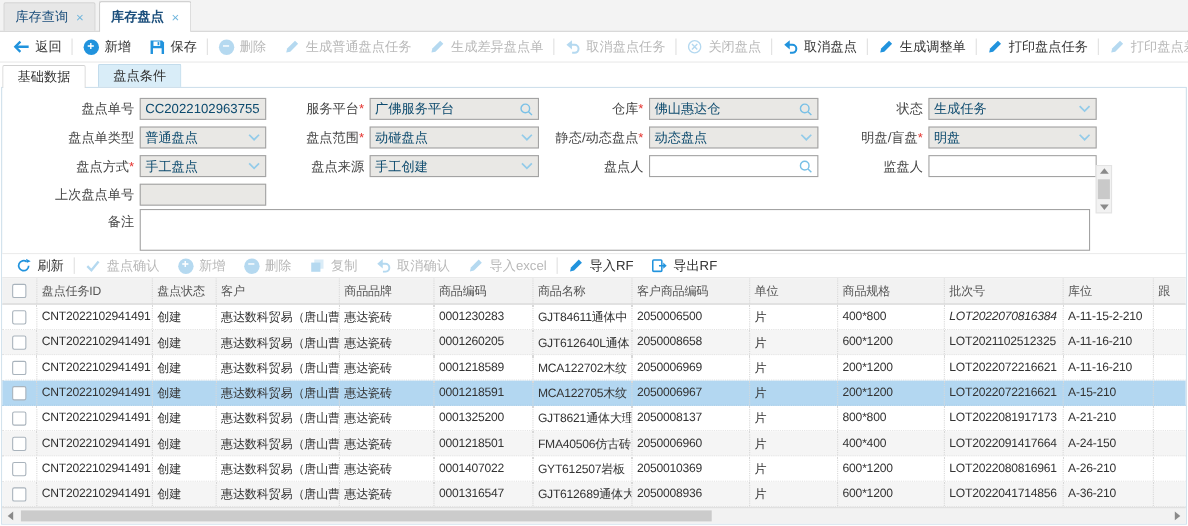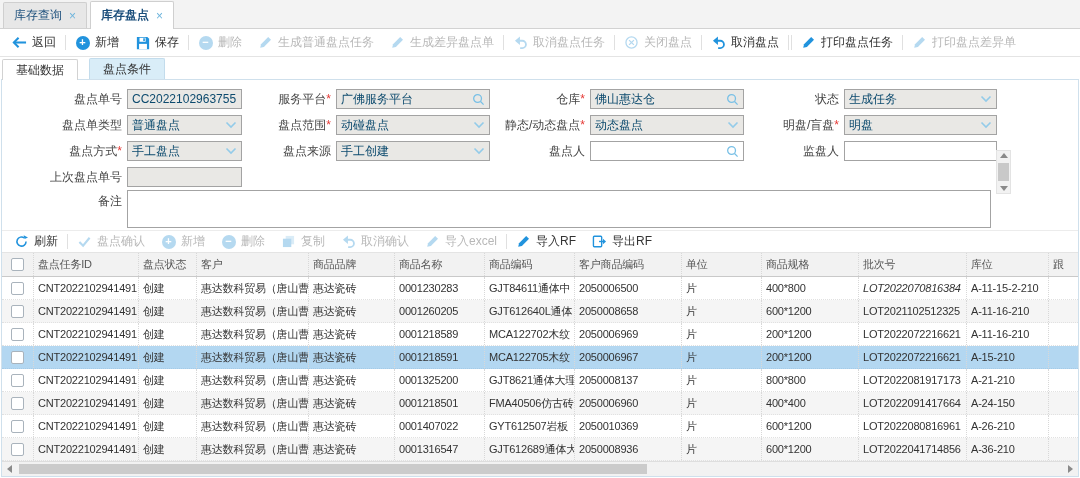--- a/index.html
+++ b/index.html
@@ -185,20 +185,28 @@
       <div class="tbtn">
         <span class="ico">
           <svg width="14" height="13" viewBox="0 0 16 15">
             <path d="M3 5.5h6.5a4.2 4.2 0 0 1 0 8.4H7" fill="none" stroke="currentColor" stroke-width="2.1"></path>
             <path d="M6.8 0.6L1 5.5l5.8 4.9z" fill="currentColor"></path>
           </svg>
         </span>
         <span class="tlabel">取消盘点</span>
       </div>
       <span class="tsep"></span>
+      <div class="tbtn">
+        <span class="ico">
+          <svg width="13" height="13" viewBox="0 0 16 16">
+            <path fill="currentColor" d="M11.3 1.2l3.5 3.5-8.8 8.8-4.5 1 1-4.5z"></path>
+          </svg>
+        </span>
+        <span class="tlabel">生成调整单</span>
+      </div>
       <span class="tsep"></span>
       <div class="tbtn">
         <span class="ico">
           <svg width="13" height="13" viewBox="0 0 16 16">
             <path fill="currentColor" d="M11.3 1.2l3.5 3.5-8.8 8.8-4.5 1 1-4.5z"></path>
           </svg>
         </span>
         <span class="tlabel">打印盘点任务</span>
       </div>
       <span class="tsep"></span>
@@ -432,22 +440,22 @@
 
     <div class="grid" id="grid">
         <div class="thead">
           <div class="tcell cbwrap" style="flex: 0 0 32px;">
             <span class="cb"></span>
           </div>
           <div class="tcell" style="flex: 0 0 105px;">盘点任务ID</div>
           <div class="tcell" style="flex: 0 0 58px;">盘点状态</div>
           <div class="tcell" style="flex: 0 0 112px;">客户</div>
           <div class="tcell" style="flex: 0 0 86px;">商品品牌</div>
+          <div class="tcell" style="flex: 0 0 90px;">商品编码</div>
           <div class="tcell" style="flex: 0 0 90px;">商品名称</div>
-          <div class="tcell" style="flex: 0 0 90px;">商品编码</div>
           <div class="tcell" style="flex: 0 0 107px;">客户商品编码</div>
           <div class="tcell" style="flex: 0 0 80px;">单位</div>
           <div class="tcell" style="flex: 0 0 97px;">商品规格</div>
           <div class="tcell" style="flex: 0 0 108px;">批次号</div>
           <div class="tcell" style="flex: 0 0 82px;">库位</div>
           <div class="tcell" style="flex: 0 0 40px;">跟</div>
         </div>
         <div class="trow">
           <div class="tcell cbwrap" style="flex: 0 0 32px;">
             <span class="cb"></span>

